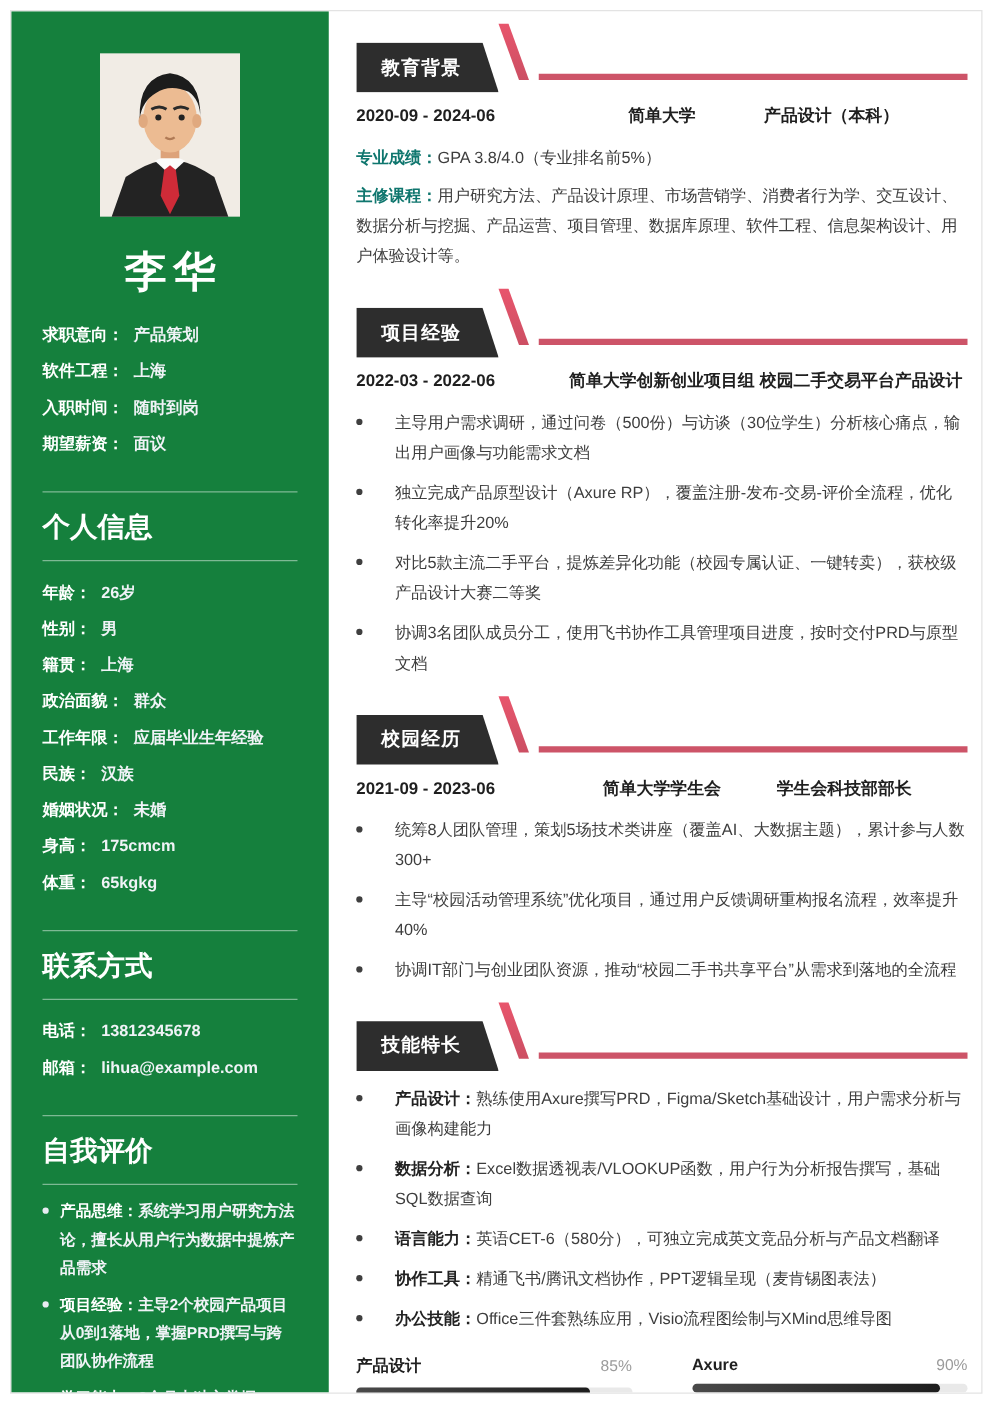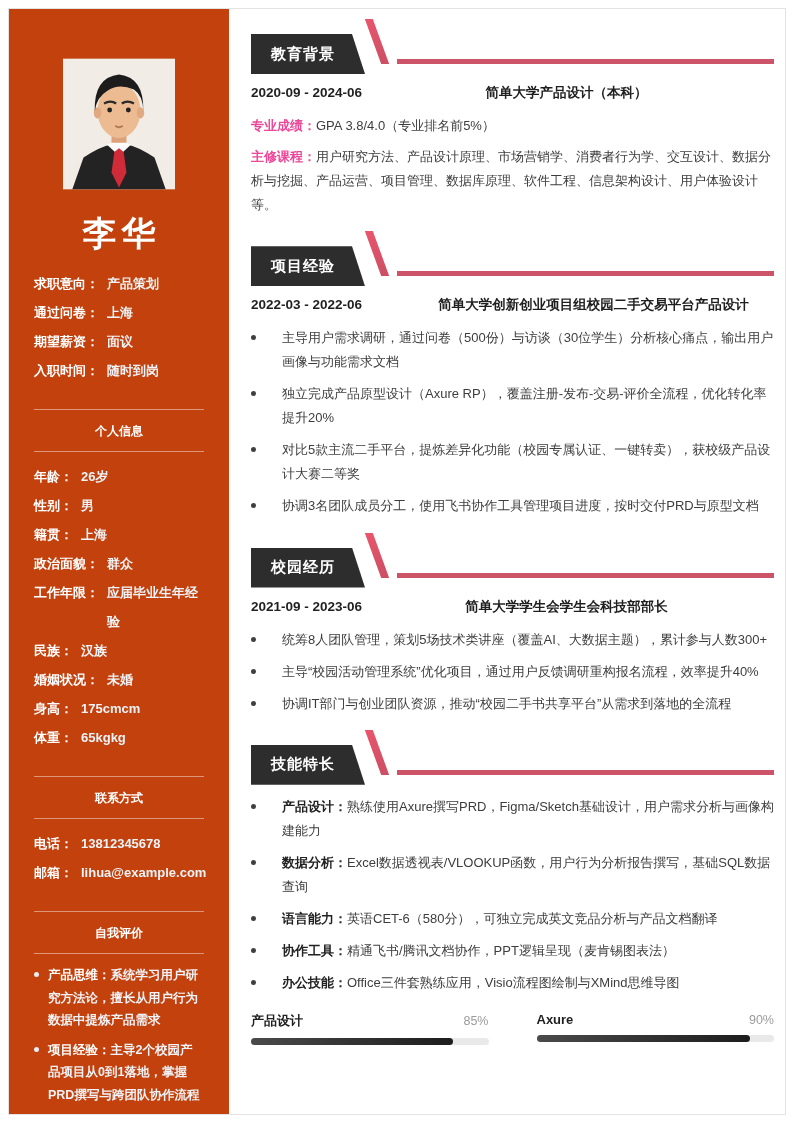--- a/index.html
+++ b/index.html
@@ -2,32 +2,32 @@
 <html><head>
 <meta charset="utf-8">
 <style>
   * { margin:0; padding:0; box-sizing:border-box; }
   html,body { width:794px; height:1123px; background:#ffffff; overflow:hidden;
     font-family:"Liberation Sans","DejaVu Sans",sans-serif; }
   .page { position:absolute; inset:8px; border:1px solid #e3e3e3; background:#fff;
     display:flex; overflow:hidden; }
 
   
-  .sidebar { width:220px; flex-shrink:0; background:#c2410c; color:#eef1f5;
-    padding:16px 25px 20px 25px; }
+  .sidebar { width:254px; flex-shrink:0; background:#15803d; color:#eef1f5;
+    padding:0 25px 20px 25px; }
   .photo { width:112px; height:132px; margin:33px auto 0; display:block; overflow:hidden; }
   .side-name { text-align:center; font-size:34px; font-weight:700; color:#fff;
     letter-spacing:5px; padding-left:5px; margin:21px 0 12px; }
   .kv-row { display:flex; font-size:13px; line-height:29px; }
   .kv-row .k { font-weight:700; color:#fff; white-space:nowrap; }
   .kv-row .v { font-weight:600; color:#f0f3f7; margin-left:8px; }
   .side-sec { margin-top:24px; }
   .side-title { border-top:1px solid rgba(255,255,255,.45);
     border-bottom:1px solid rgba(255,255,255,.45);
-    font-size:12px; font-weight:700; color:#fff; padding:13px 0 11px; margin-bottom:10px;text-align:center; }
+    font-size:22px; font-weight:700; color:#fff; padding:13px 0 11px; margin-bottom:10px; }
   .side-bullets { list-style:none; margin-top:4px; }
   .side-bullets li { display:flex; gap:9px; font-size:12.5px; line-height:1.8;
     margin-bottom:7px; color:#f0f3f7; font-weight:600; }
   .side-bullets .dot { width:5px; height:5px; border-radius:50%; background:#e8ecf2;
     flex-shrink:0; margin-top:8px; }
   .side-bullets b { color:#fff; }
 
   
   .main { flex:1; padding:25px 11px 0 22px; }
   .section { margin-bottom:29px; }
@@ -36,24 +36,24 @@
     background:#2d2d2d; clip-path:polygon(0 0, calc(100% - 13px) 0, 100% 100%, 0 100%);
     color:#fff; font-size:15px; font-weight:700; letter-spacing:1px;
     display:flex; align-items:center; padding-left:20px; }
   .sec-stripe { position:absolute; left:122px; top:-15px; width:8px; height:45px;
     background:linear-gradient(180deg,#e8556c,#cc4f63); transform:skewX(20deg); }
   .sec-bar { position:absolute; left:146px; right:0; bottom:0; height:5px; background:#cd5468; }
 
   .entry-row { display:grid; grid-template-columns:1fr auto 1fr; align-items:baseline;
     font-size:13.5px; font-weight:700; color:#1f1f1f; margin-bottom:12px; }
   .entry-row .org { text-align:center; }
-  .entry-row .role { text-align:left; }
+  .entry-row .role { text-align:center; }
 
   .edu-line { font-size:13px; color:#3d3d3d; line-height:1.85; margin-bottom:7px; }
-  .edu-line b { color:#ec4899; }
+  .edu-line b { color:#0f766e; }
 
   .bullets { list-style:none; }
   .bullets li { display:flex; gap:26px; font-size:13px; color:#3d3d3d; line-height:1.85;
     margin-bottom:8px; }
   .bullets .dot { width:5px; height:5px; border-radius:50%; background:#3f3f3f;
     flex-shrink:0; margin-top:9px; }
   .bullets b { color:#222; }
 
   .bars-grid { display:grid; grid-template-columns:1fr 1fr; column-gap:28px; row-gap:15px;
     margin-top:17px;gap:48px; }
@@ -89,32 +89,32 @@
     <div class="side-name">李华</div>
 
     <div>
 
         <div class="kv-row">
           <span class="k">求职意向：</span>
           <span class="v">产品策划</span>
         </div>
 
         <div class="kv-row">
-          <span class="k">通过问卷：</span>
+          <span class="k">软件工程：</span>
           <span class="v">上海</span>
+        </div>
+
+        <div class="kv-row">
+          <span class="k">入职时间：</span>
+          <span class="v">随时到岗</span>
         </div>
 
         <div class="kv-row">
           <span class="k">期望薪资：</span>
           <span class="v">面议</span>
-        </div>
-
-        <div class="kv-row">
-          <span class="k">入职时间：</span>
-          <span class="v">随时到岗</span>
         </div>
       </div>
 
     <div class="side-sec">
       <div class="side-title">个人信息</div>
       <div>
 
           <div class="kv-row">
             <span class="k">年龄：</span>
             <span class="v">26岁</span>

